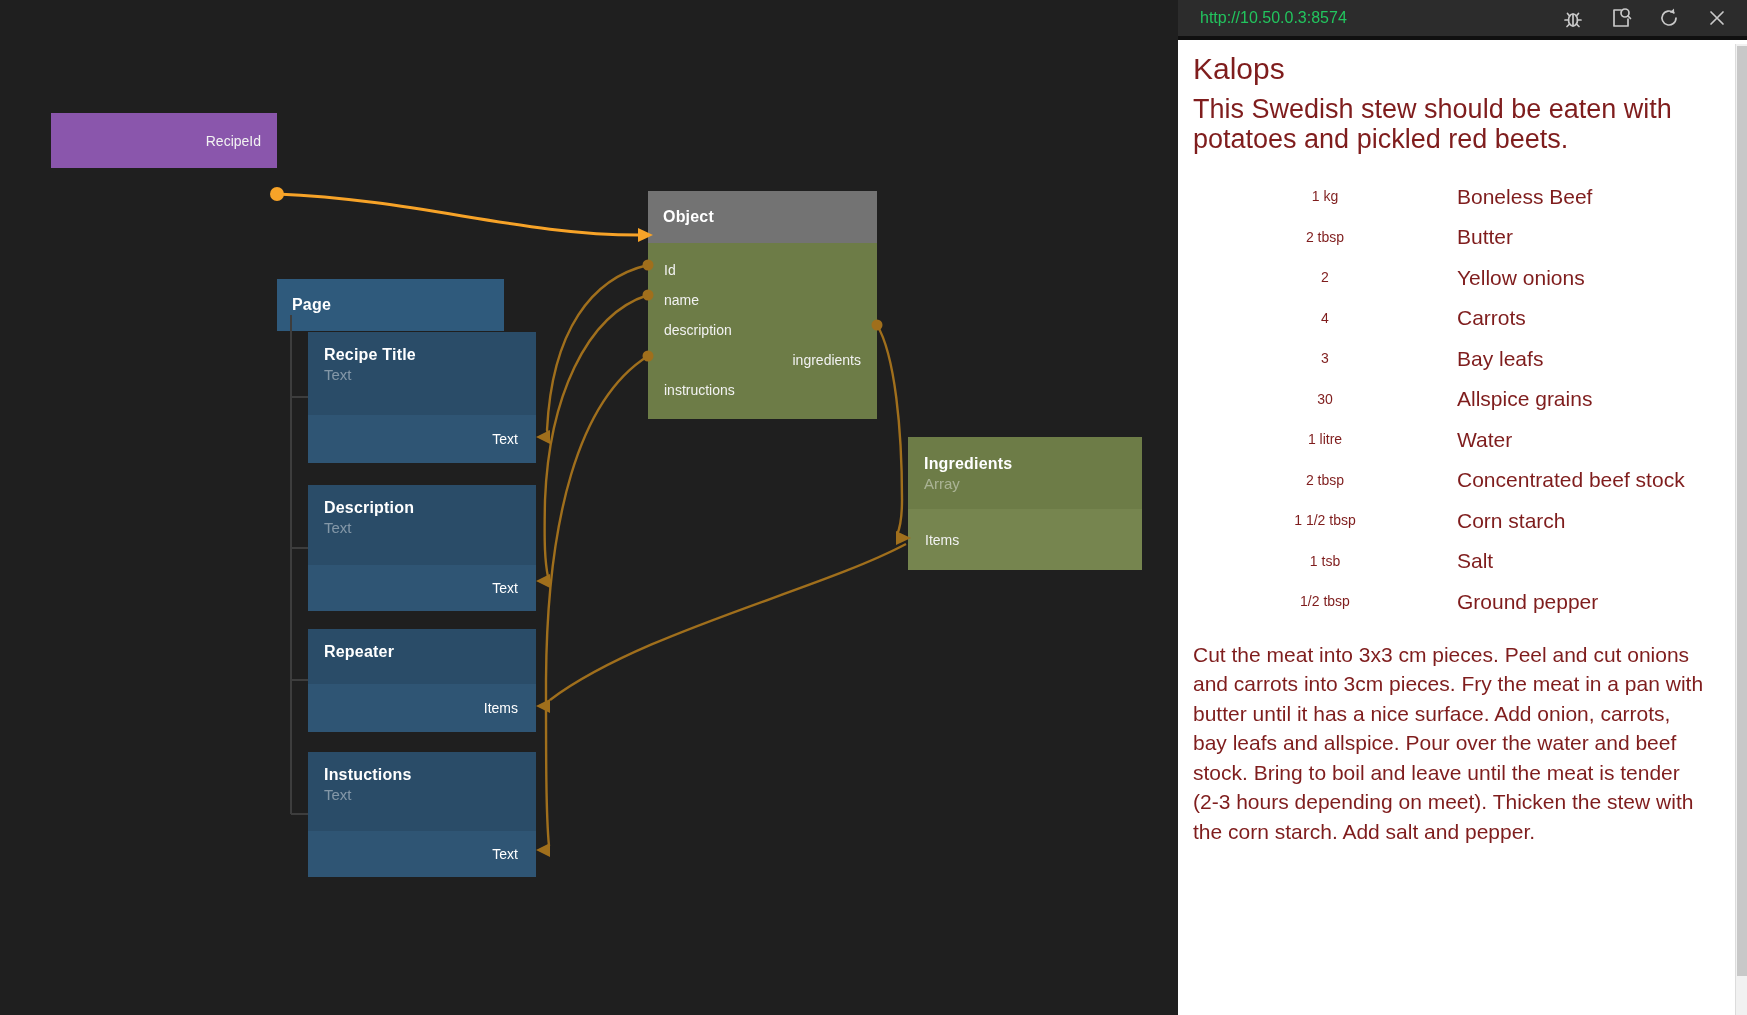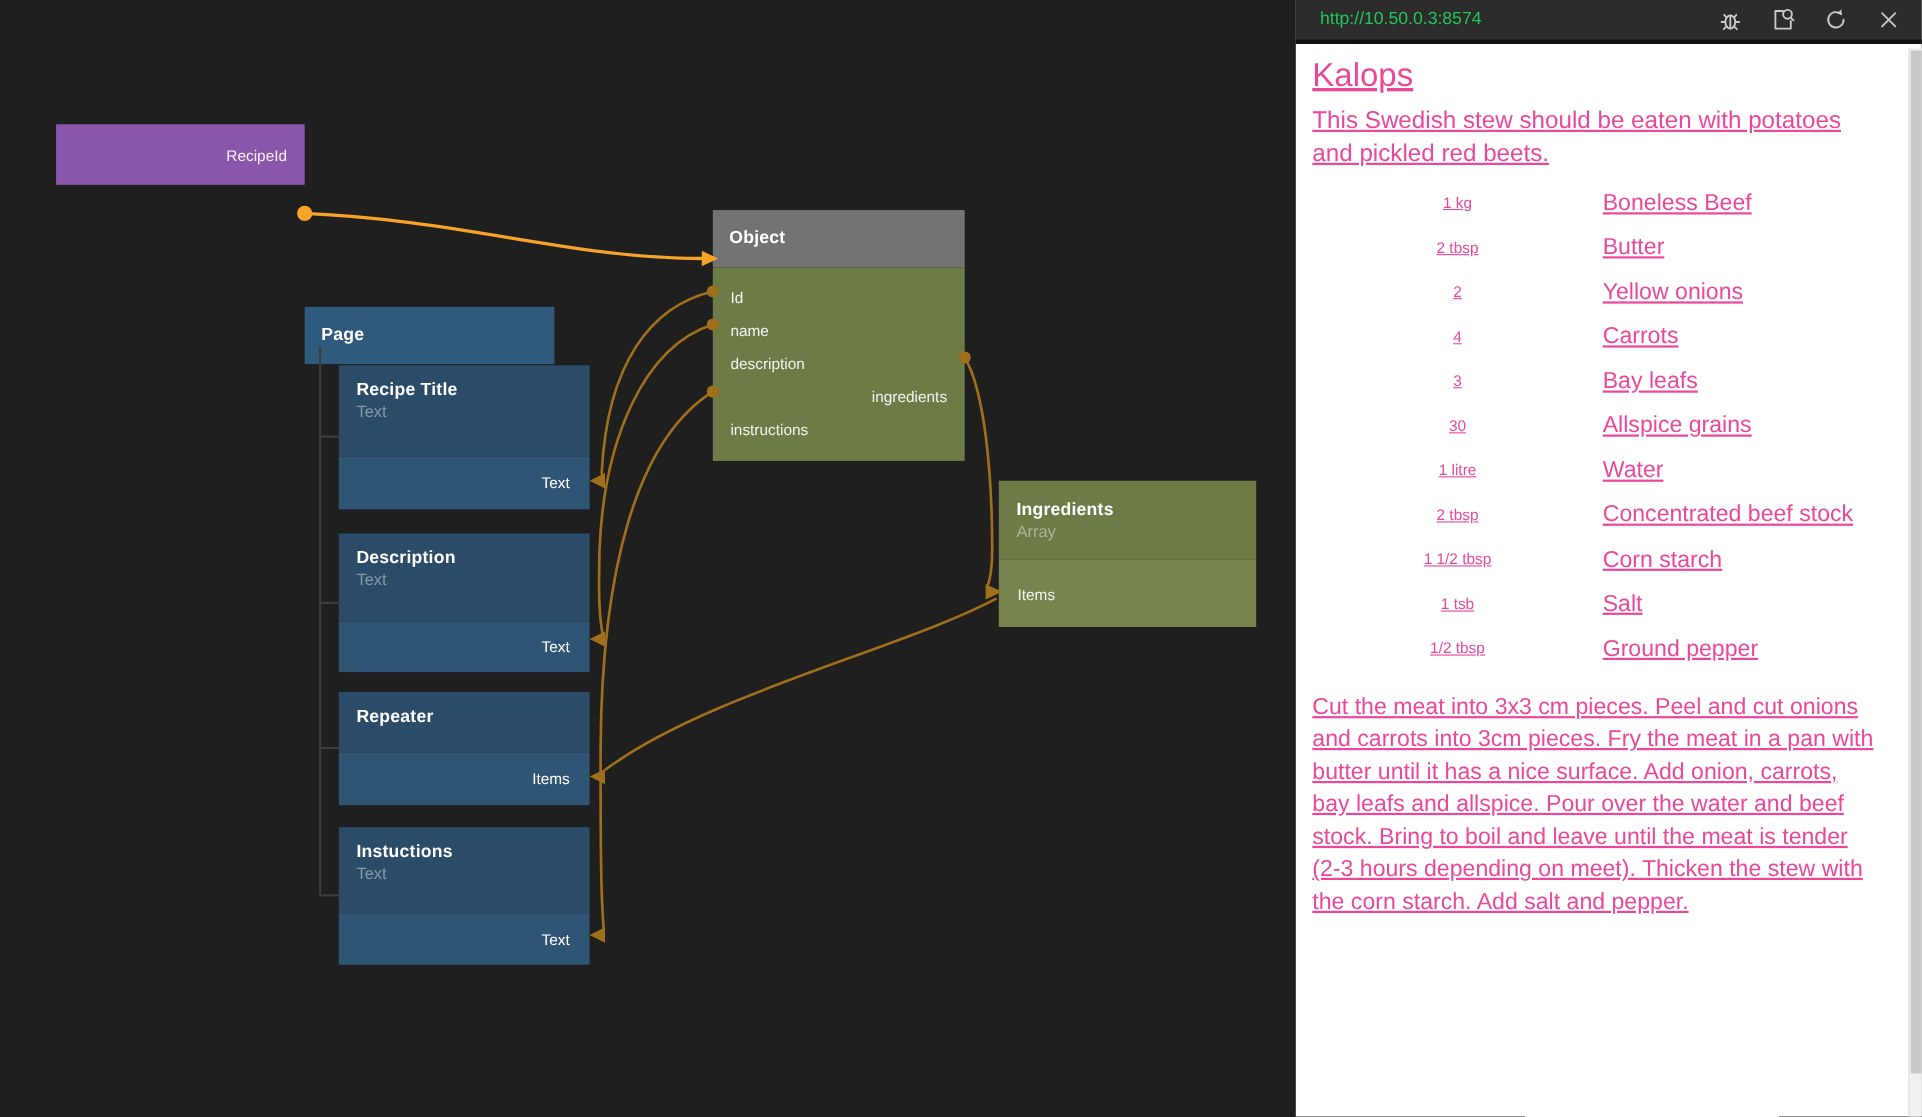--- a/index.html
+++ b/index.html
@@ -59,23 +59,23 @@
   
   .panel { position:absolute; left:1178px; top:0; width:569px; height:1015px; background:#ffffff; }
   .panel-header { height:40px; background:#2c2c2c; display:flex; align-items:center;
                   padding:0 18px 0 22px; border-bottom:4px solid #101010; }
   .url { color:#22c55e; font-size:16px; flex:1; }
   .hicons { display:flex; gap:24px; align-items:center; }
   .hicon { width:24px; height:24px; color:#c9c9c9; cursor:pointer; display:block; }
   .hicon svg { width:24px; height:24px; stroke:#c9c9c9; fill:none; stroke-width:1.7;
                stroke-linecap:round; stroke-linejoin:round; }
 
-  .content { position:relative; height:971px; color:#ec4899; padding:12px 40px 0 15px;text-decoration:underline; }
+  .content { position:relative; height:971px; color:#7f1d1d; padding:12px 40px 0 15px; }
   .r-title { font-size:30px; font-weight:400; margin-bottom:8px; }
-  .r-desc  { font-size:22px; line-height:30px; margin-bottom:10px; max-width:505px; }
+  .r-desc  { font-size:27px; line-height:30px; margin-bottom:22px; max-width:505px; }
   .r-table { }
   .r-row { display:flex; align-items:center; min-height:40.5px; }
   .r-qty  { width:264px; font-size:14px; flex:none;text-align:center; }
   .r-name { font-size:21px; line-height:29px; max-width:255px; }
   .r-instructions { margin-top:18px; font-size:21px; line-height:29.5px; max-width:512px; }
 
   .scrollbar { position:absolute; right:0; top:44px; width:12px; height:971px; background:#f1f1f1;
                border-left:1px solid #dcdcdc; }
   .scrollbar .thumb { position:absolute; left:1px; top:2px; width:10px; height:930px;
                       background:#c8c8c8; }

